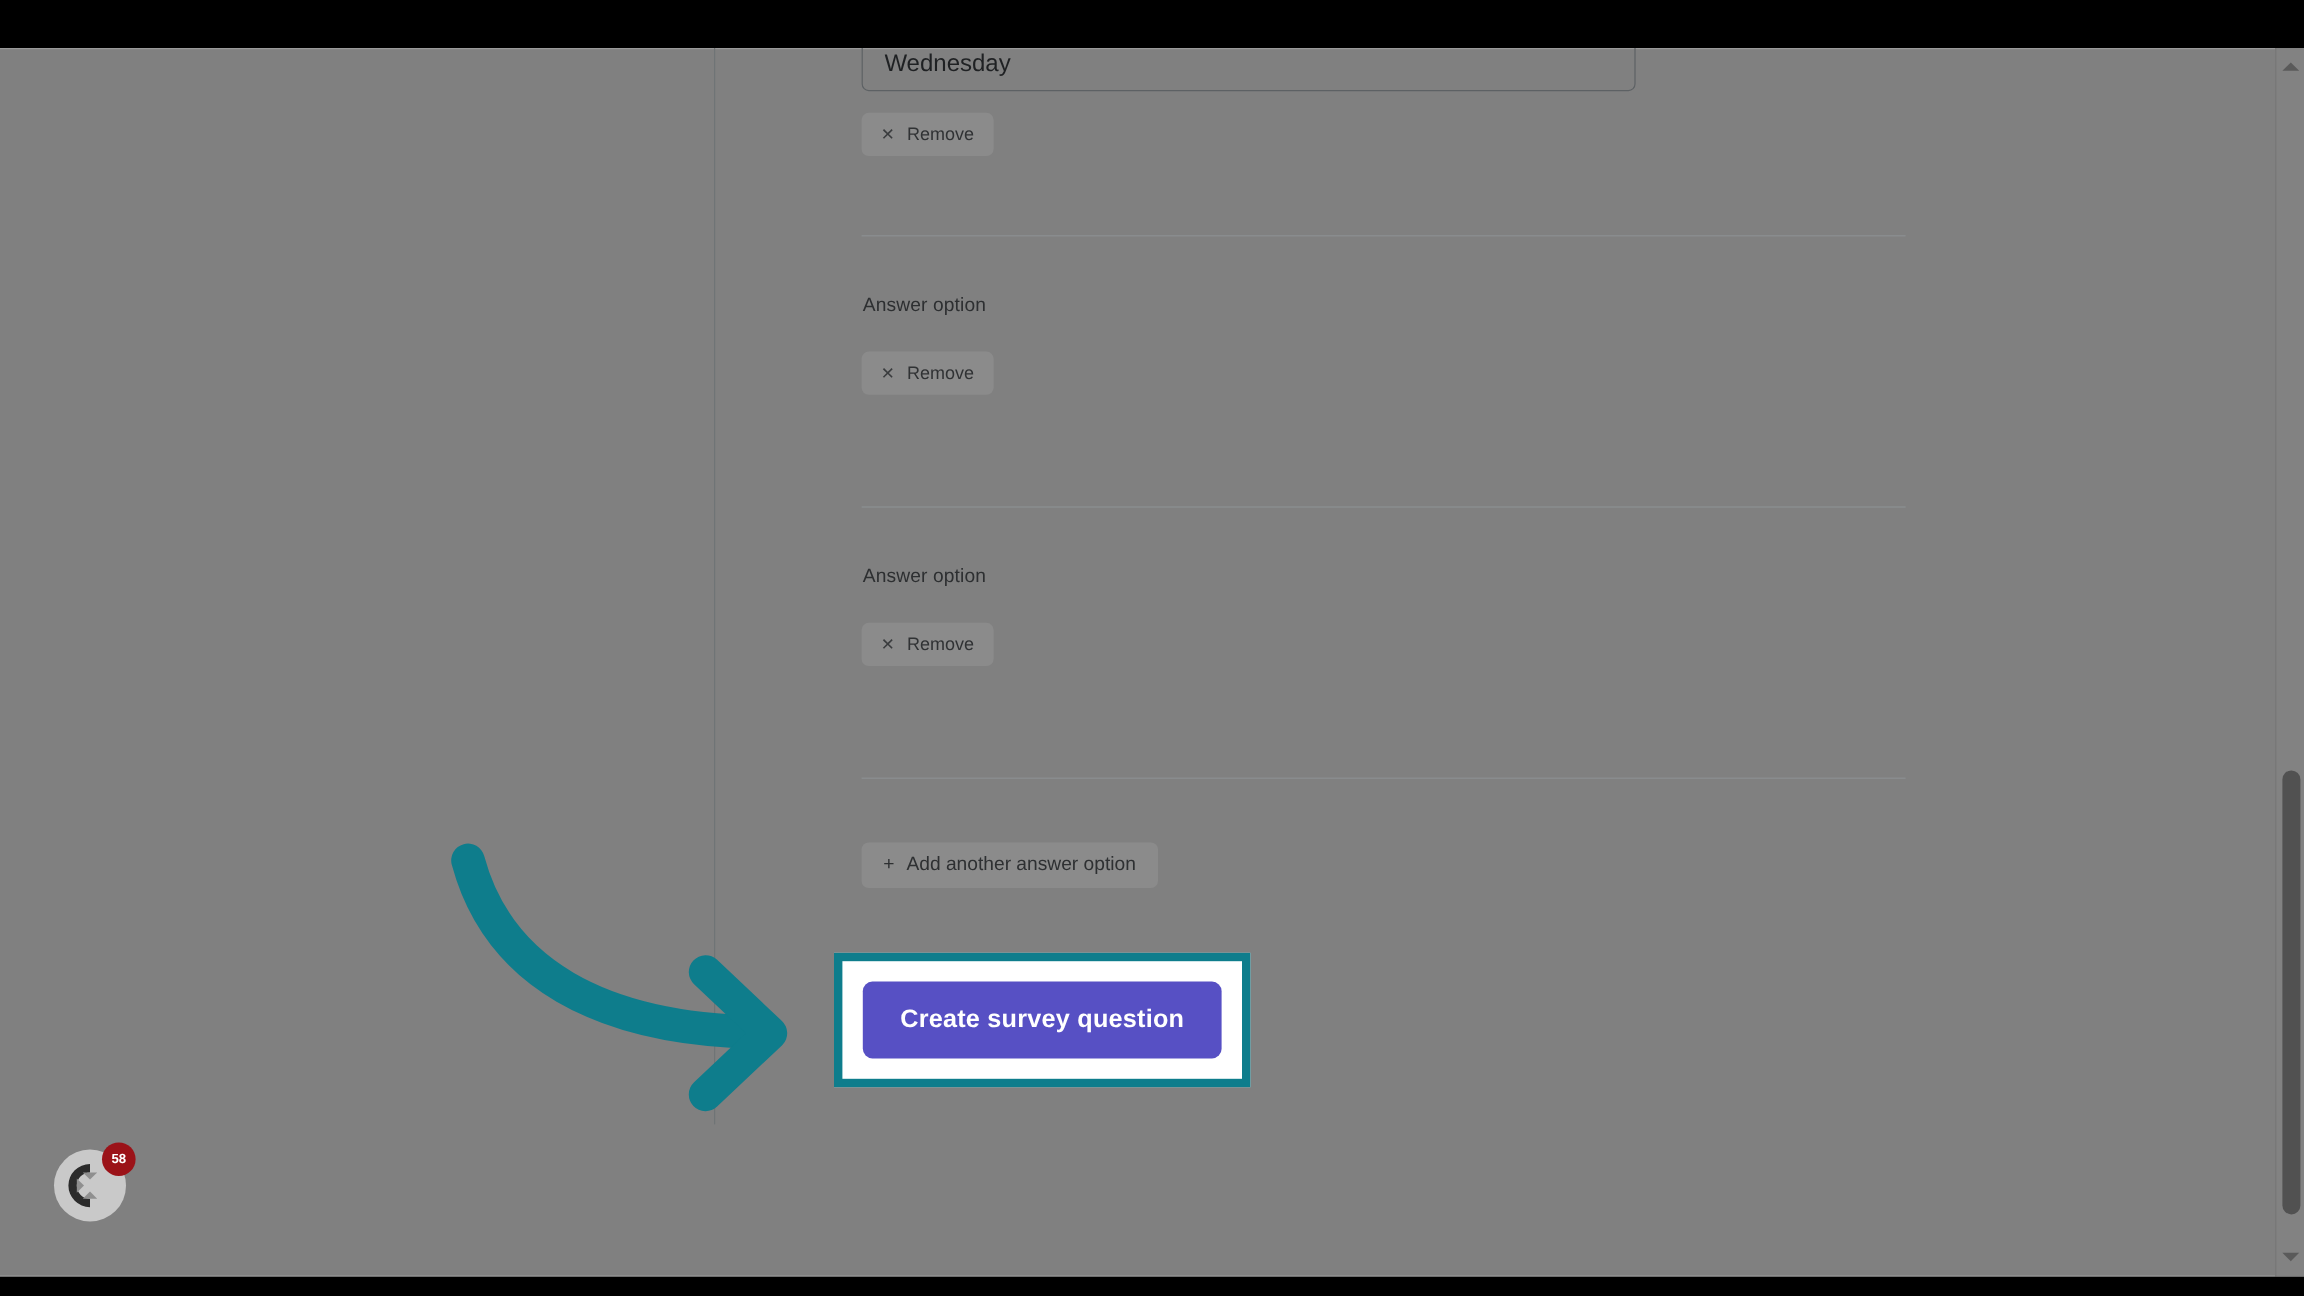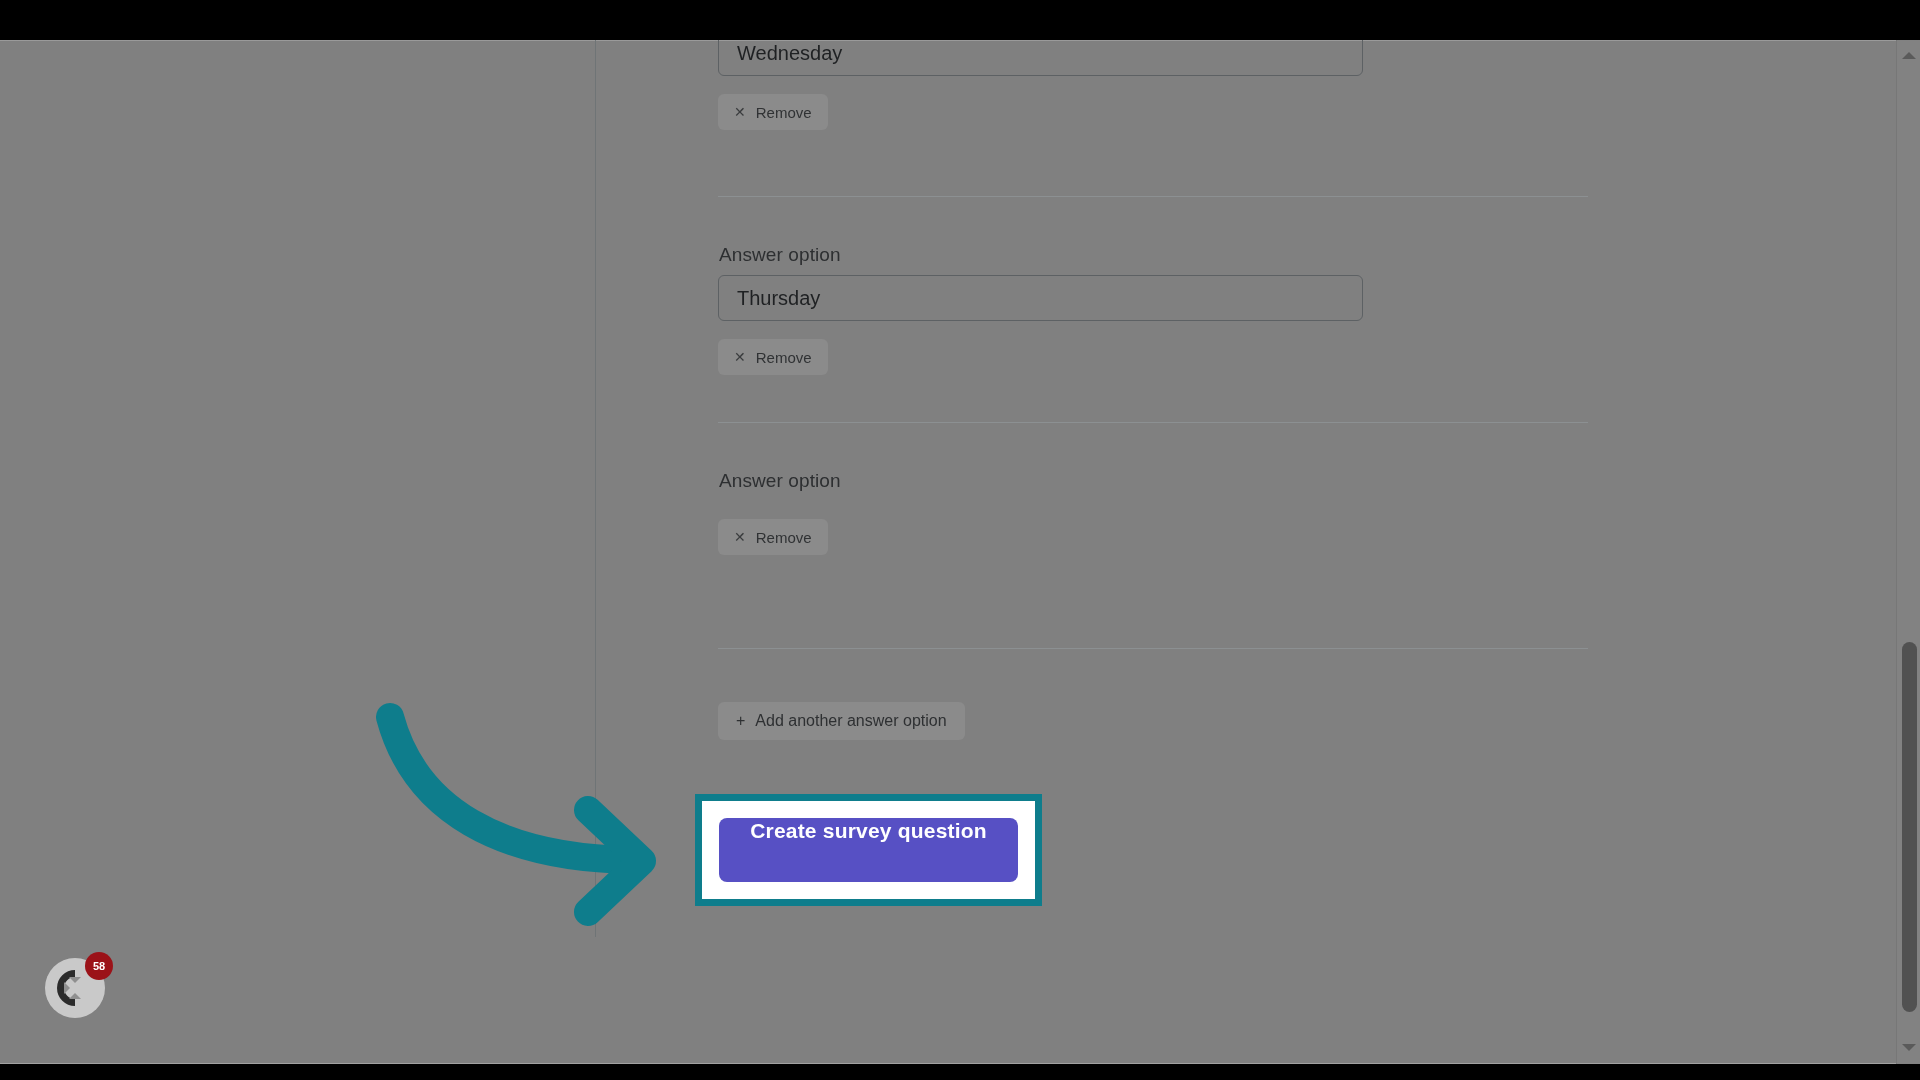--- a/index.html
+++ b/index.html
@@ -70,21 +70,21 @@
   #form-column {
     position: absolute;
     left: 718px;
     top: 0;
     width: 870px;
   }
 
   .option-block { position: relative; }
 
   .field-label {
-    font-size: 19px;
+    font-size: 16px;
     color: #2d2f31;
     line-height: 22px;
     margin: 0 0 9px 1px;
     letter-spacing: 0.1px;
   }
 
   .text-input {
     box-sizing: border-box;
     width: 645px;
     height: 46px;
@@ -173,21 +173,21 @@
     border: none;
     border-radius: 8px;
     color: #ffffff;
     font-family: "Liberation Sans", sans-serif;
     font-size: 21px;
     font-weight: bold;
     letter-spacing: 0.2px;
     cursor: pointer;
     z-index: 21;
     display: flex;
-    align-items: flex-start;
+    align-items: center;
     justify-content: center;
   }
 
   
   #annotation-arrow {
     position: absolute;
     left: 370px;
     top: 650px;
     width: 330px;
     height: 240px;
@@ -296,21 +296,20 @@
         <button class="remove-btn">
           <span class="x-glyph">✕</span>
           <span>Remove</span>
         </button>
       </div>
 
       <hr class="divider-rule" style="position:absolute; left:0; top:156px;">
 
       <div class="option-block" style="position:absolute; left:0; top:204px; width:870px;">
         <div class="field-label">Answer option</div>
-        <input class="text-input" type="text" value="Thursday" style="">
         <button class="remove-btn">
           <span class="x-glyph">✕</span>
           <span>Remove</span>
         </button>
       </div>
 
       <hr class="divider-rule" style="position:absolute; left:0; top:382px;">
 
       <div class="option-block" style="position:absolute; left:0; top:430px; width:870px;">
         <div class="field-label">Answer option</div>

